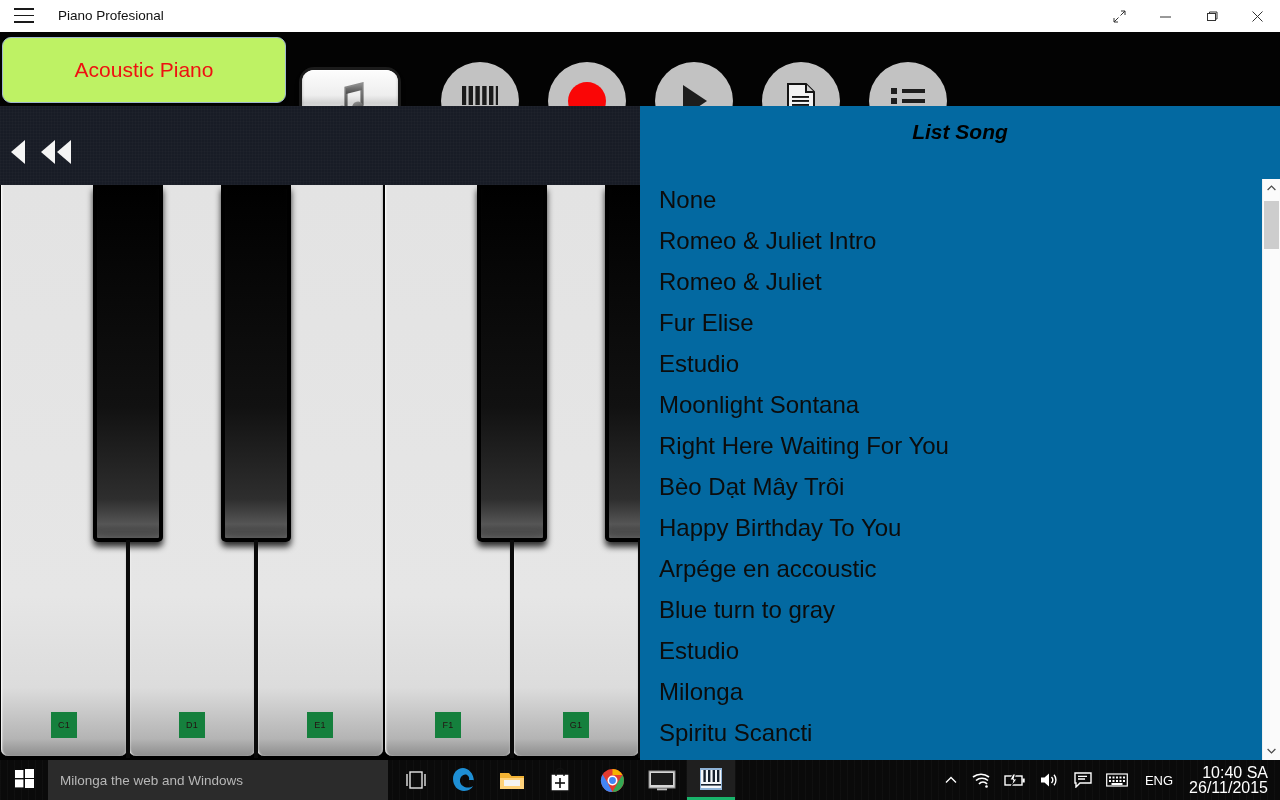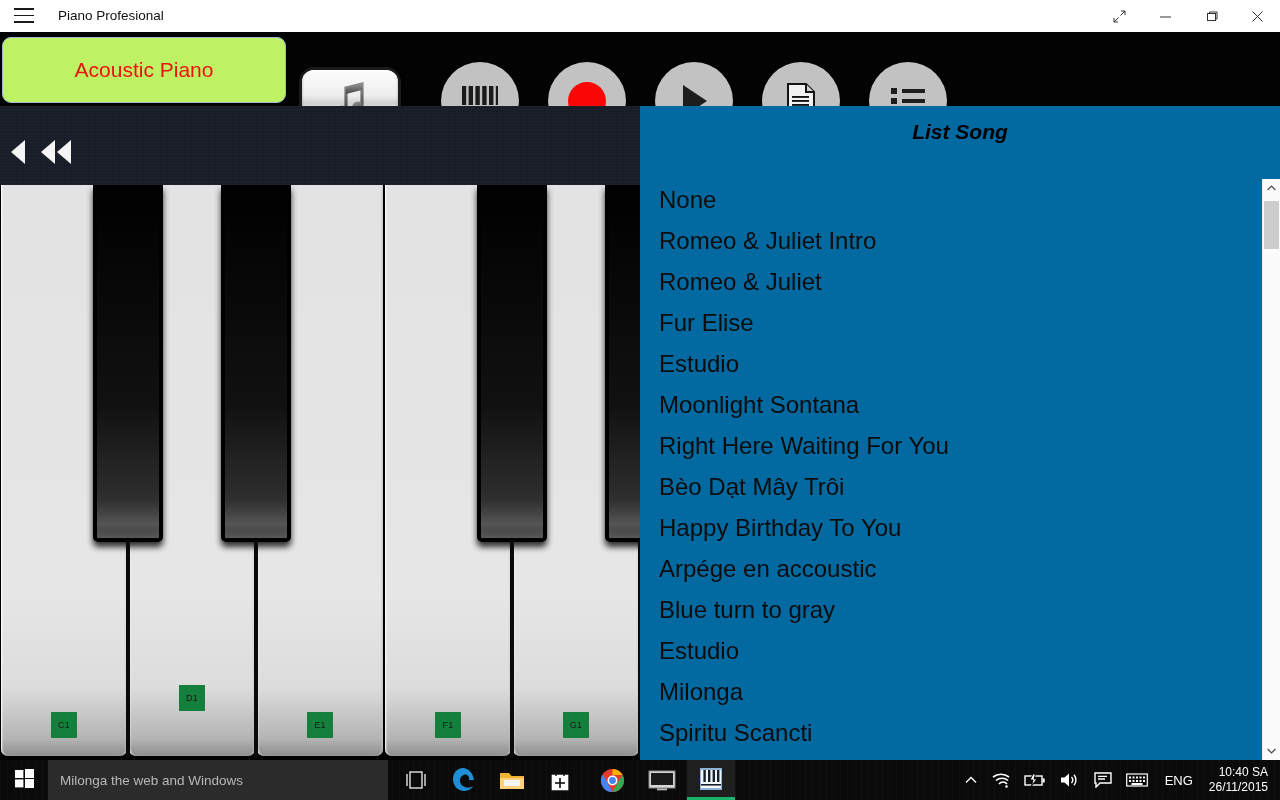--- a/index.html
+++ b/index.html
@@ -176,21 +176,21 @@
     position: absolute; right: 0; top: 0; height: 40px;
     display: flex; align-items: center;
   }
   .tray-item {
     height: 40px; display: flex; align-items: center; justify-content: center;
     padding: 0 7px; cursor: pointer;
   }
   .tray-lang { font-size: 13px; color: #fff; padding: 0 10px; }
   .clock {
     height: 40px; display: flex; flex-direction: column; justify-content: center;
-    align-items: flex-end; padding: 0 12px 0 6px; color: #fff; font-size: 12px;
+    align-items: flex-end; padding: 0 12px 0 6px; color: #fff; font-size: 16px;
     line-height: 15px; cursor: pointer;
   }
 </style>
 </head>
 <body>
 
 <div id="app">
 
   <div class="titlebar">
     <div class="hamburger">
@@ -317,21 +317,21 @@
         <path d="M31 2 L17 14 L31 26 Z" fill="#f4f4f4"></path>
       </svg>
     </div>
 
   </div>
 
   <div class="keyboard" id="keyboard">
       <div class="wkey" style="left: 1px;"></div>
       <div class="klabel" style="left: 51px; top: 527px;">C1</div>
       <div class="wkey" style="left: 129px;"></div>
-      <div class="klabel" style="left: 179px; top: 500px;">D1</div>
+      <div class="klabel" style="left: 179px; top: 527px;">D1</div>
       <div class="wkey" style="left: 257px;"></div>
       <div class="klabel" style="left: 307px; top: 527px;">E1</div>
       <div class="wkey" style="left: 385px;"></div>
       <div class="klabel" style="left: 435px; top: 527px;">F1</div>
       <div class="wkey" style="left: 513px;"></div>
       <div class="klabel" style="left: 563px; top: 527px;">G1</div>
       <div class="bkey" style="left: 93px;"></div>
       <div class="bkey" style="left: 221px;"></div>
       <div class="bkey" style="left: 477px;"></div>
       <div class="bkey" style="left: 605px;"></div>

